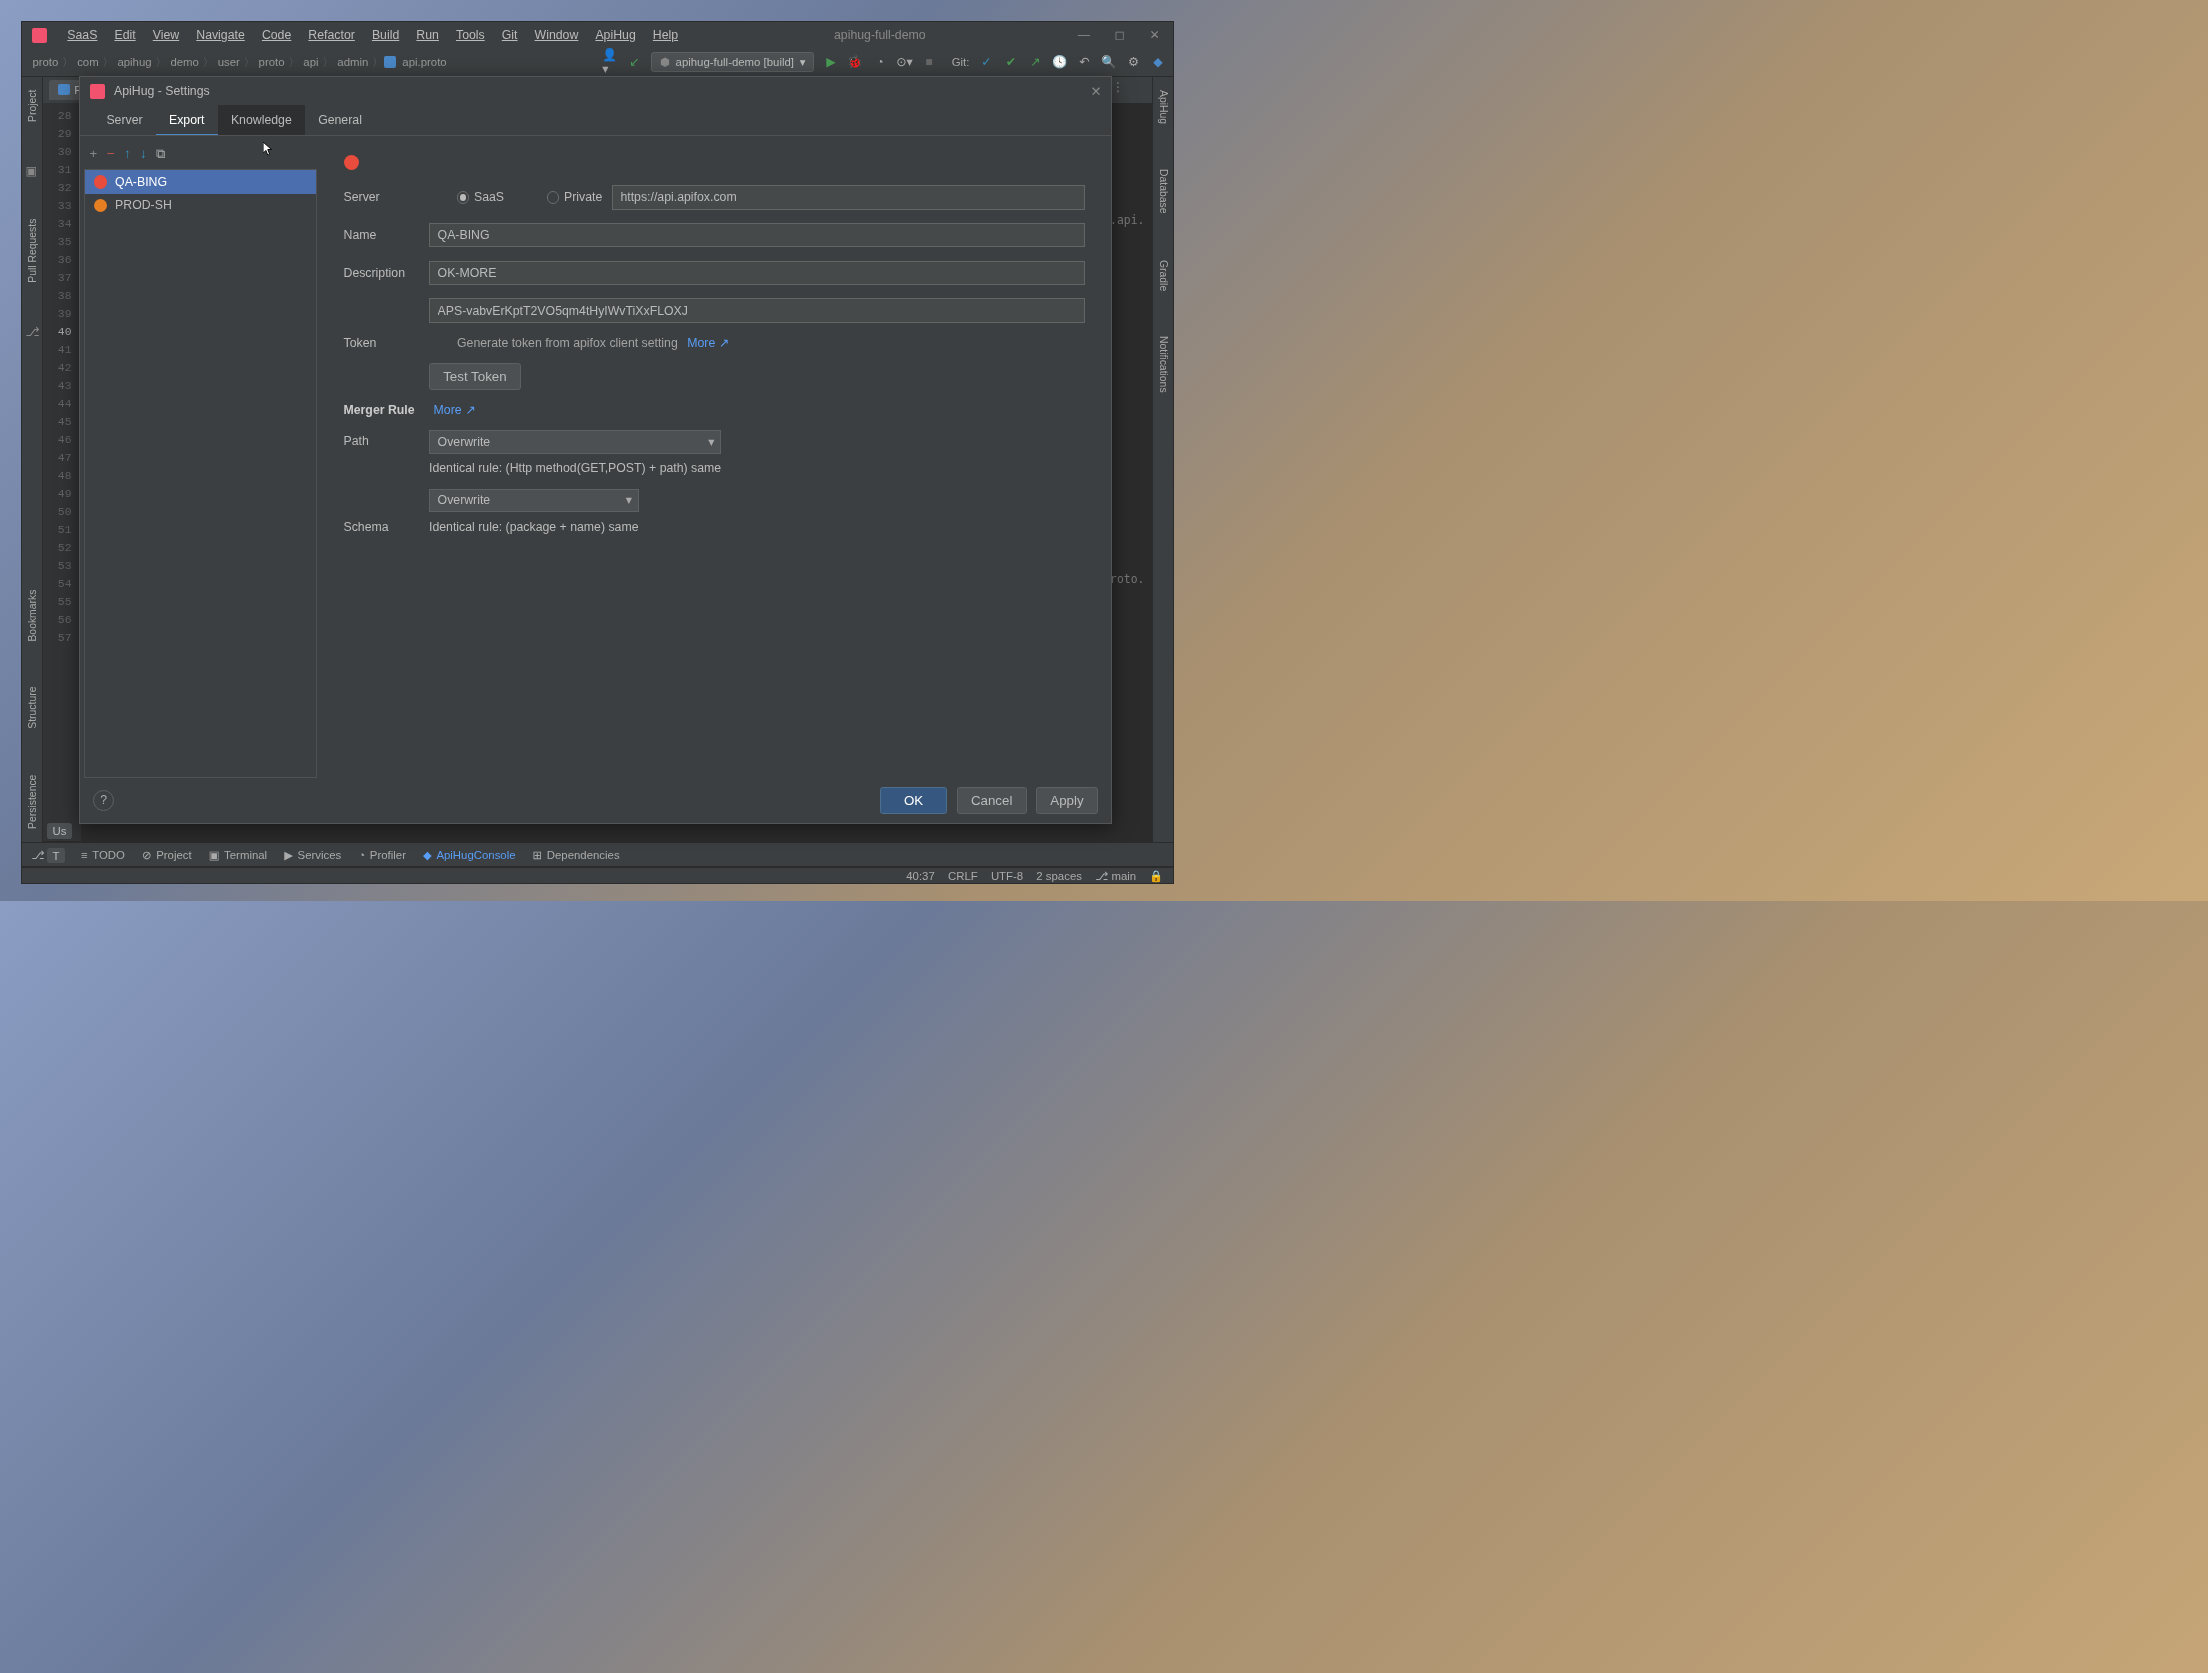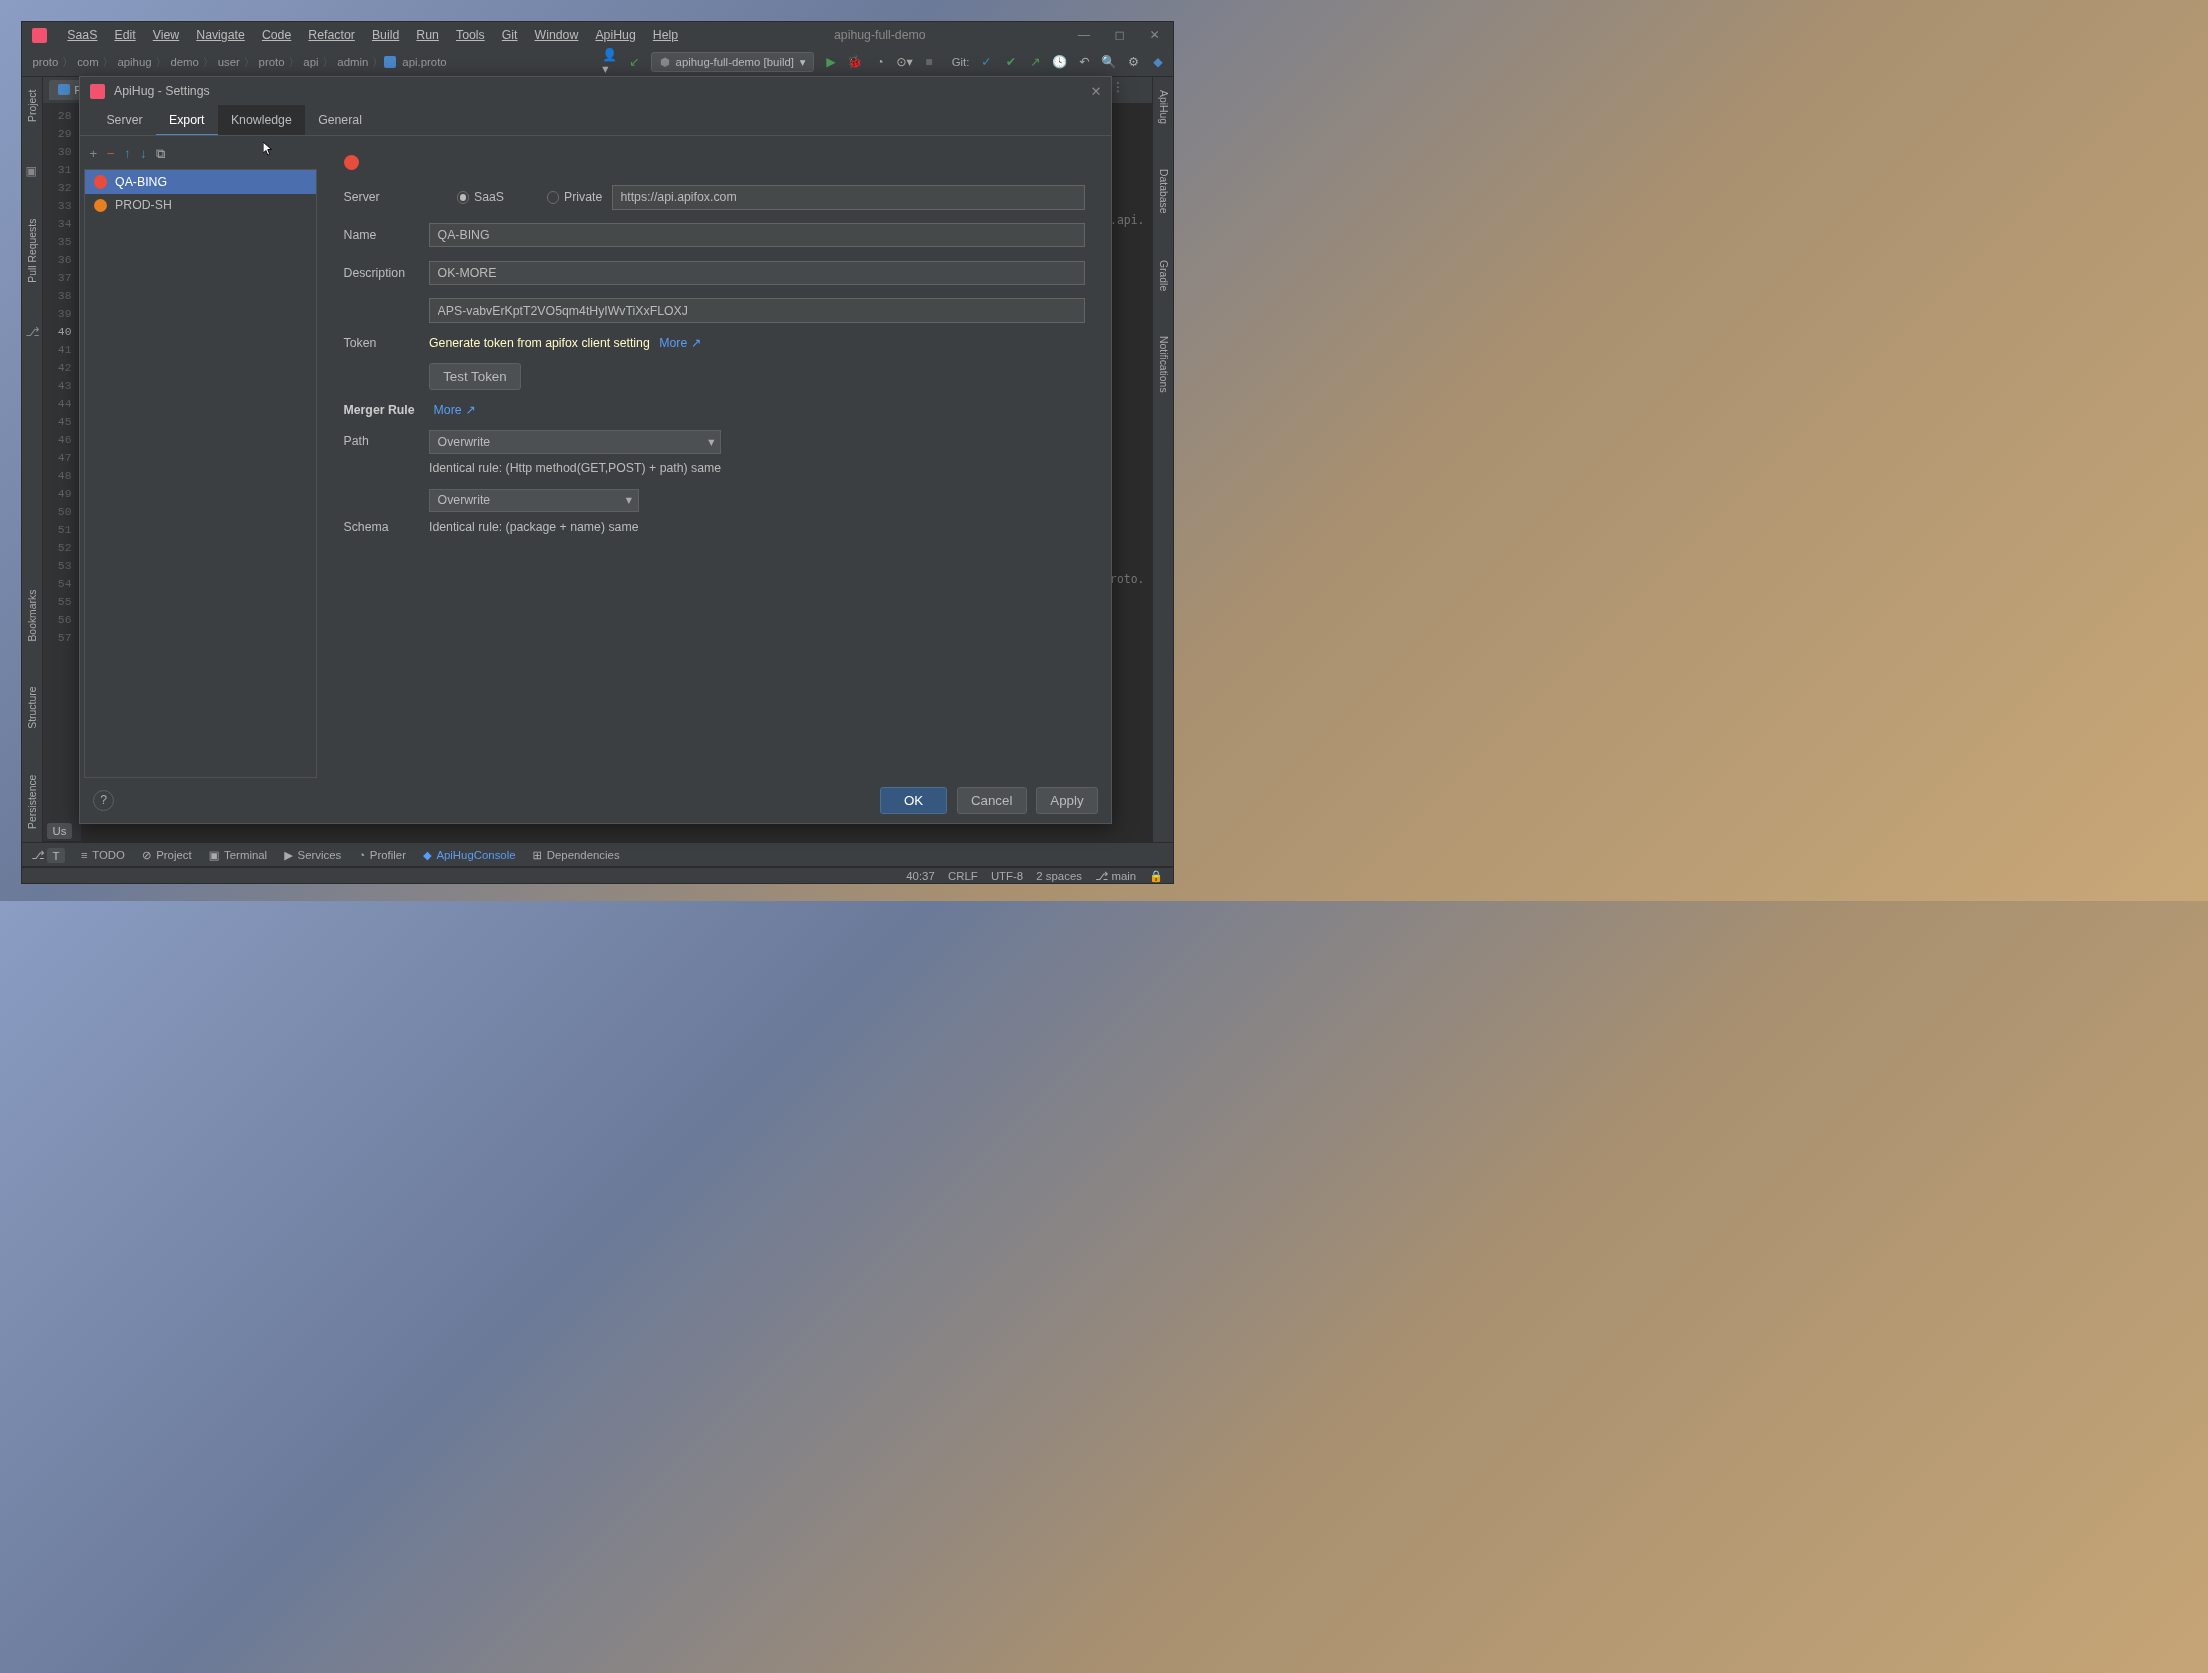--- a/index.html
+++ b/index.html
@@ -347,22 +347,23 @@
 .text-input {
   flex: 1;
   background: #45494a;
   border: 0.9px solid #646464;
   color: #bbb;
   padding: 3.8px 7.6px;
   height: 24.6px;
   font-size: 12.3px;
 }
 .hint-text {
-  color: #fef9c3;
+  color: #a3a3a3;
   font-size: 12.3px;
+  margin-left: 28px;
 }
 .link-more {
   color: #589df6;
   cursor: pointer;
   display: inline-flex;
   align-items: center;
   gap: 3.8px;
 }
 .btn {
   background: #4c5052;

